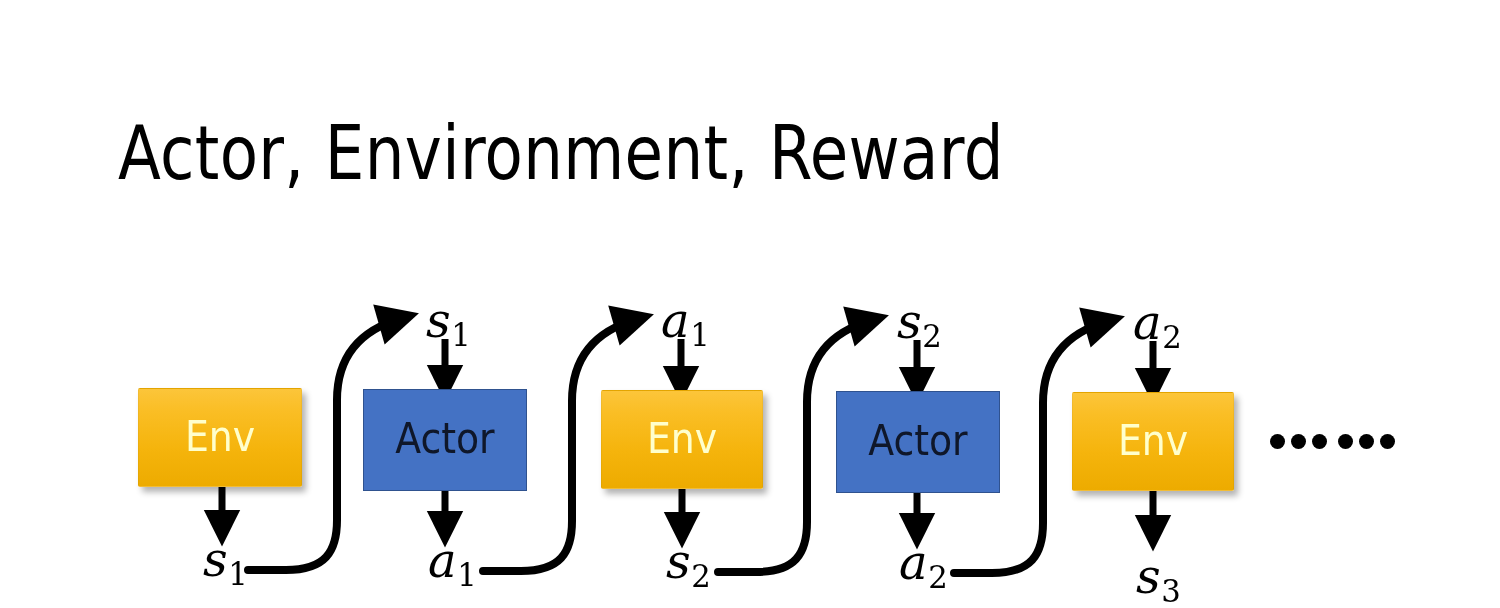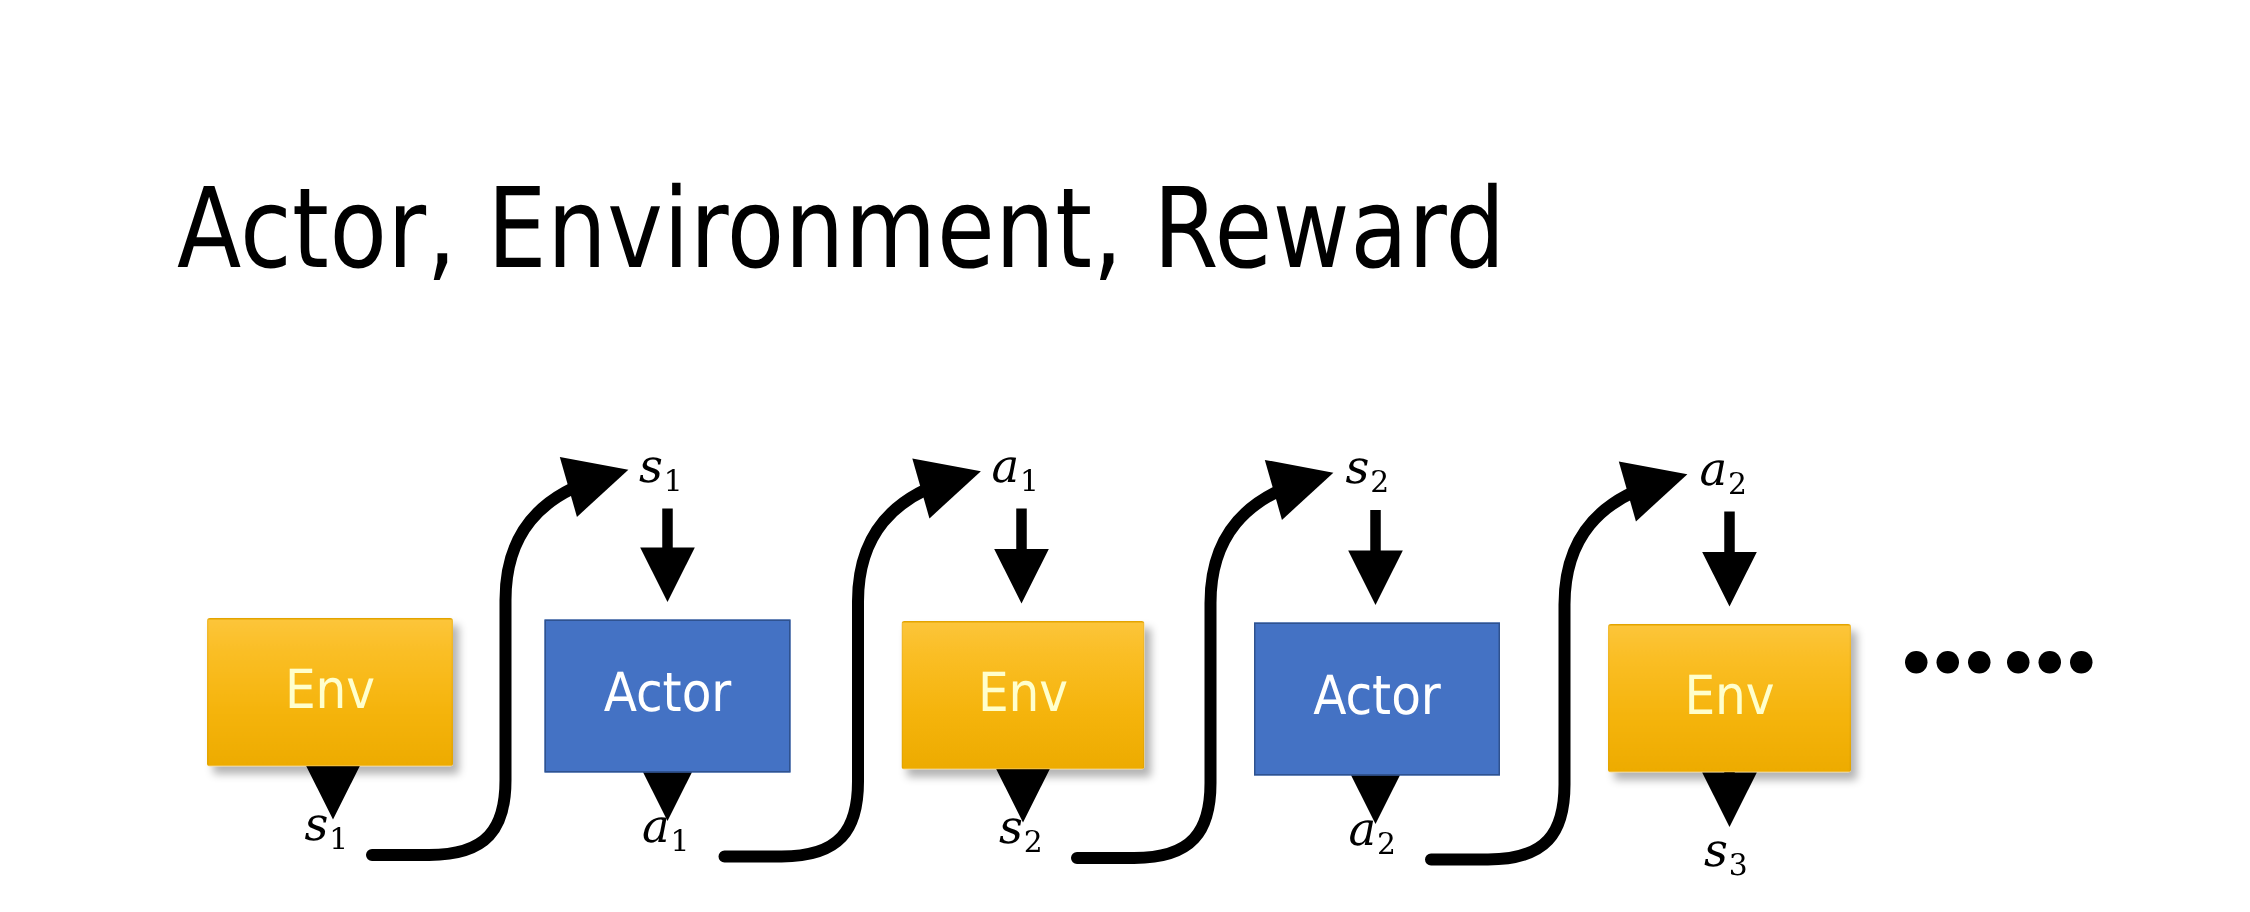--- a/index.html
+++ b/index.html
@@ -46,50 +46,49 @@
 
   
   .node-box {
     position: absolute;
     display: flex;
     align-items: center;
     justify-content: center;
     box-sizing: border-box;
     font-family: "DejaVu Sans Condensed", "Liberation Sans", sans-serif;
     font-weight: 400;
-    font-size: 36px;
+    font-size: 42px;
     line-height: 1;
     white-space: nowrap;
     user-select: none;
-    margin-top: 24px;
   }
   .node-box.env {
     background: linear-gradient(to bottom, #FCC53A 0%, #FABE25 22%, #F5B40C 62%, #EDAB00 100%);
     color: #FFFFCC;
     border: 1px solid rgba(0,0,0,0.04);
     border-radius: 2px;
     box-shadow: 4px 5px 6px rgba(0,0,0,0.30);
   }
   .node-box.actor {
     background: #4472C4;
-    color: #ffffff;
+    color: #0f172a;
     border: 1px solid #2F528F;
     border-radius: 0px;
   }
   .node-label {
     position: relative;
     top: -1px;
   }
 
   
   .math-label {
     position: absolute;
     font-family: "DejaVu Serif", "Liberation Serif", serif;
     font-style: italic;
-    font-size: 31px;
+    font-size: 48px;
     line-height: 1;
     color: #000000;
     white-space: nowrap;
     user-select: none;
   }
   .math-label .sub {
     font-size: 0.64em;
     font-style: normal;
     vertical-align: -0.30em;
     margin-left: 0.5px;

